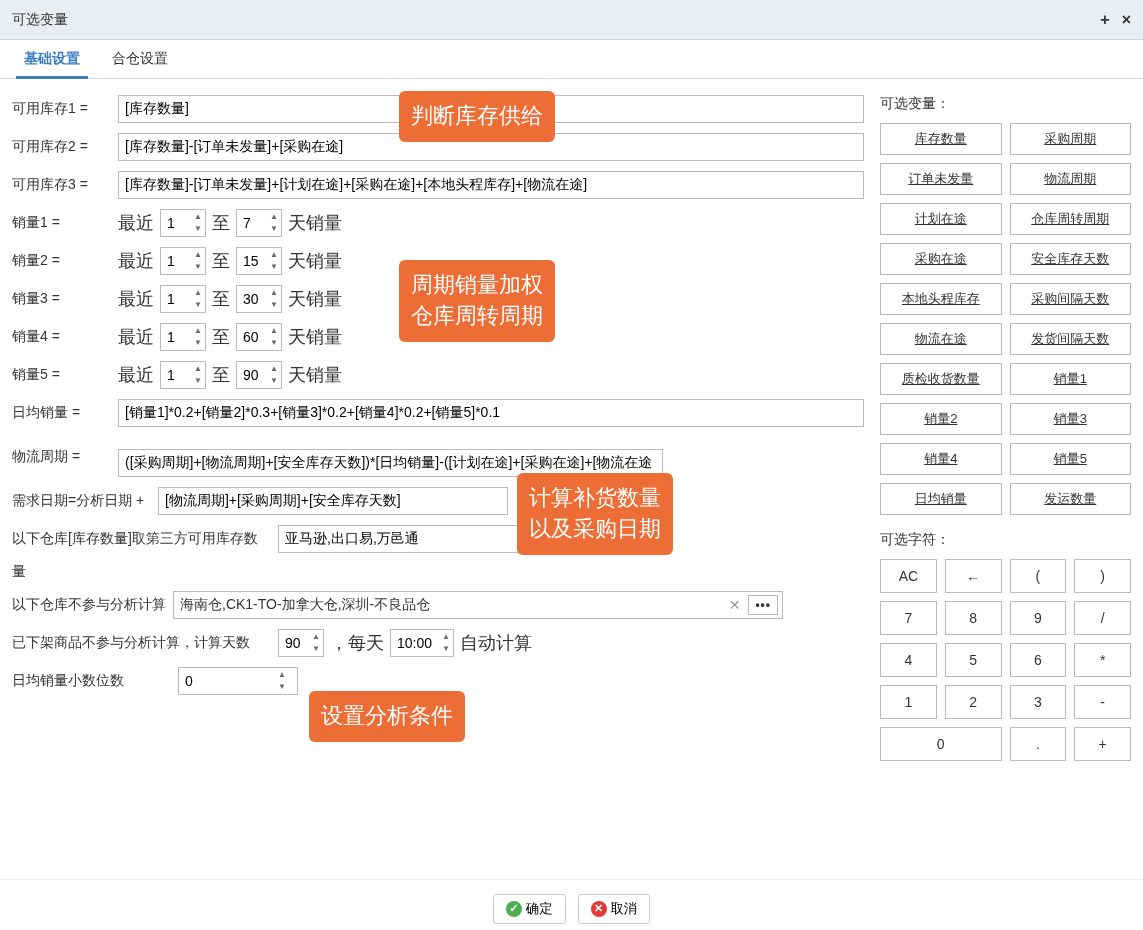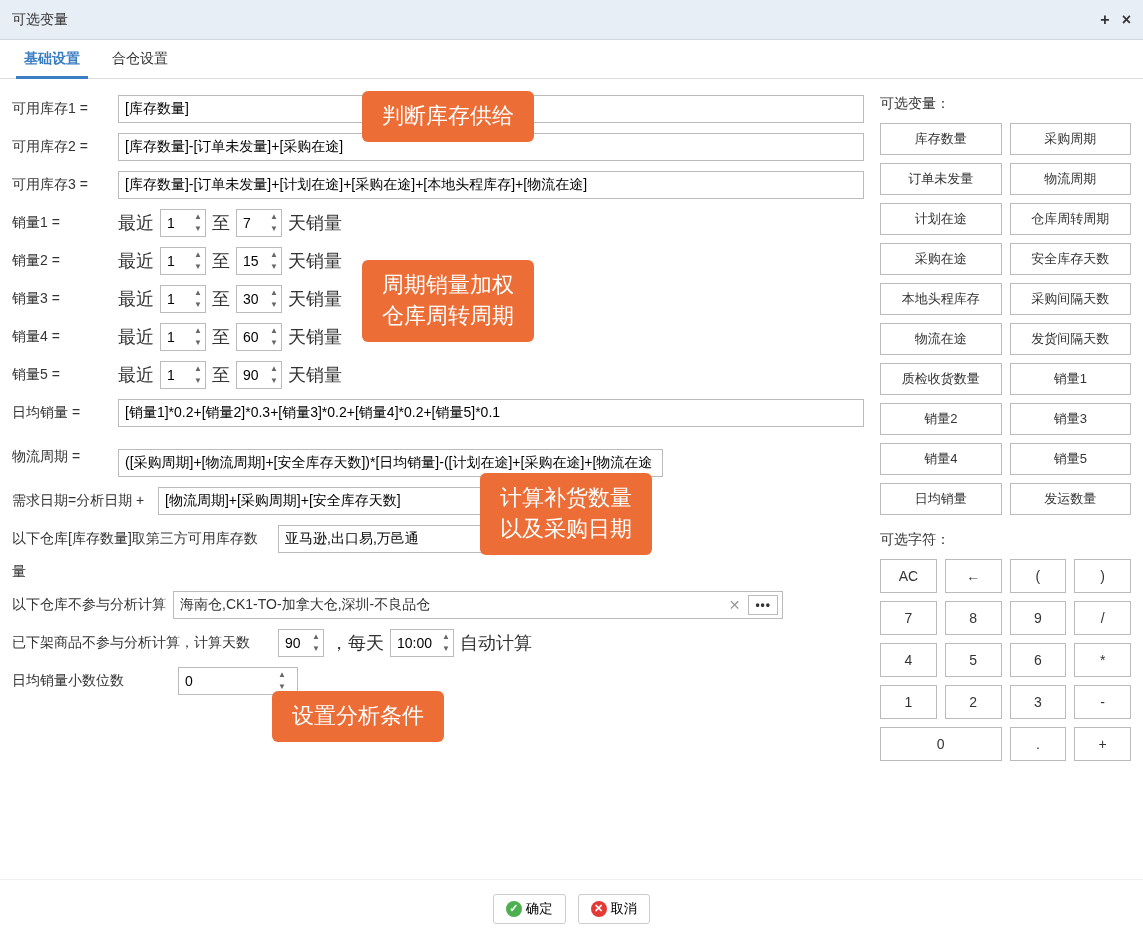--- a/index.html
+++ b/index.html
@@ -107,42 +107,44 @@
       justify-content: center;
       cursor: pointer;
       color: #666;
     }
     .inline-text { font-size: 18px; }
     .callout {
       position: absolute;
       background: #ec6d36;
       color: #fff;
       font-size: 22px;
-      padding: 10px 20px;
+      padding: 10px 12px;
       border-radius: 6px;
       line-height: 1.4;
       text-align: center;
       white-space: nowrap;
       z-index: 5;
+      margin-left: 37px;
     }
     .section-title { font-size: 14px; margin-bottom: 10px; }
     .var-grid {
       display: grid;
       grid-template-columns: 1fr 1fr;
       gap: 8px;
       margin-bottom: 16px;
     }
     .var-btn {
       border: 1px solid #bbb;
       background: #fff;
       padding: 6px 20px;
       font-size: 13px;
       text-align: center;
       cursor: pointer;
       white-space: nowrap;
+      text-decoration: underline;
     }
     .calc-grid {
       display: grid;
       grid-template-columns: repeat(4, 1fr);
       gap: 8px;
     }
     .calc-btn {
       border: 1px solid #bbb;
       background: #fff;
       padding: 8px 0;

